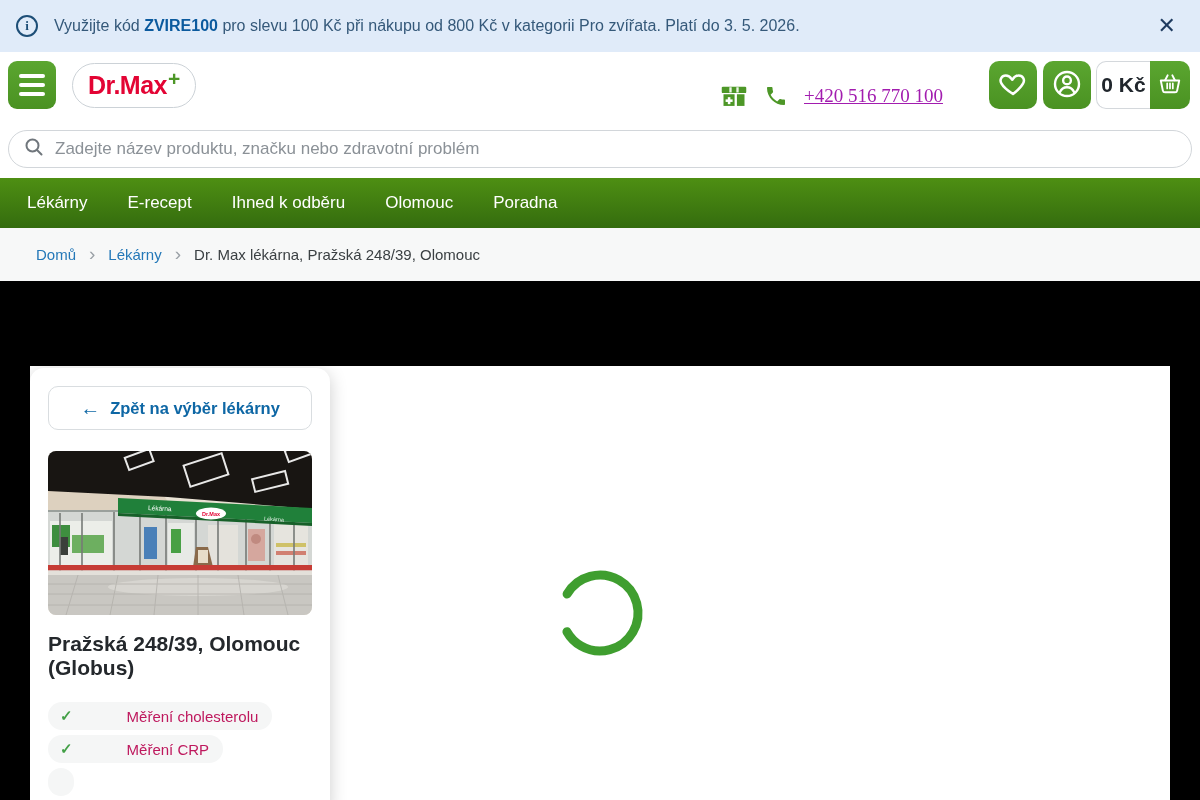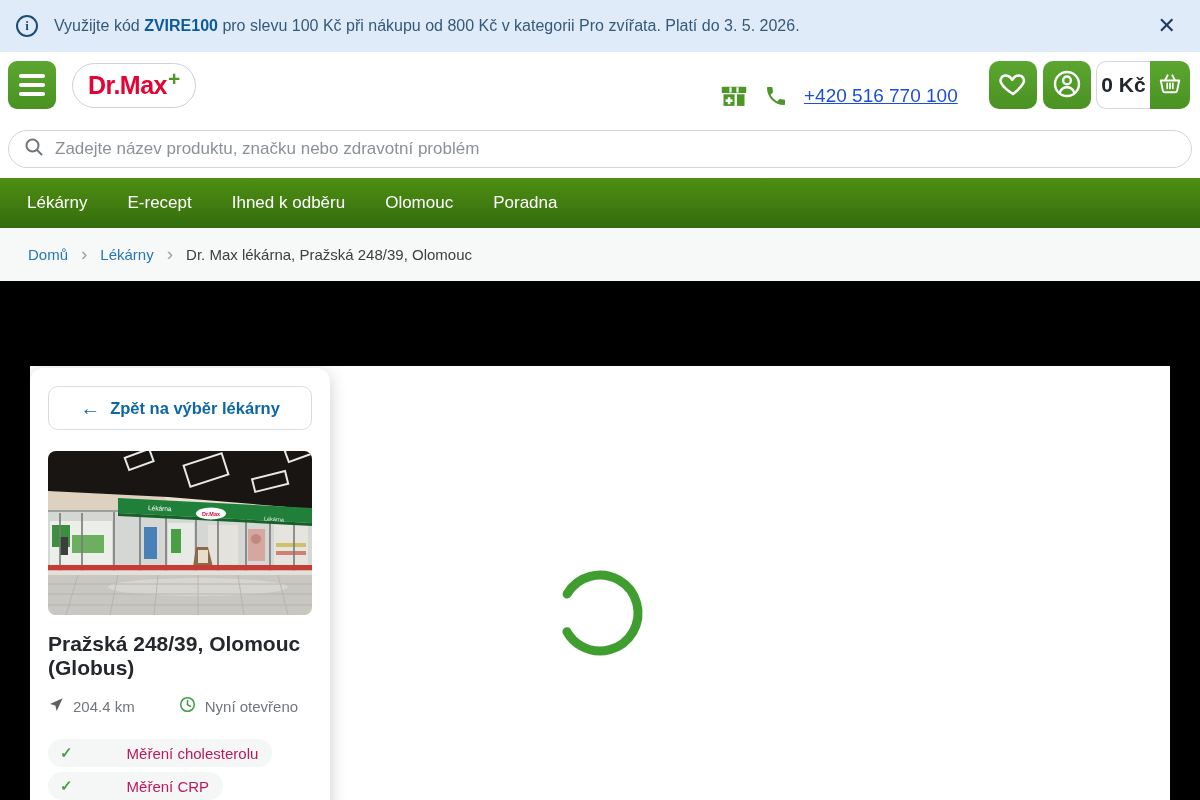--- a/index.html
+++ b/index.html
@@ -25,21 +25,21 @@
                display:flex; flex-direction:column; align-items:center; justify-content:center; gap:5px; }
   .hamburger span { display:block; width:26px; height:4px; background:#fff; border-radius:2px; }
   .logo { position:absolute; left:72px; top:11px; height:45px; padding:0 15px;
           border:1.5px solid #ccd2d7; border-radius:23px; background:#fff;
           display:flex; align-items:center; cursor:pointer; }
   .logo-text { color:#e30434; font-weight:bold; font-size:25px; letter-spacing:-0.5px; }
   .logo-plus { color:#4d9727; font-weight:bold; font-size:21px; margin-left:1px; transform:translateY(-7px); display:inline-block; }
 
   .contact { position:absolute; left:720px; top:20px; height:48px; display:flex; align-items:center; gap:16px; }
   .store-icon svg, .phone-icon svg { display:block; }
-  .phone-link { color:#1d4ed8; font-size:19px; text-decoration:underline; font-weight:500; cursor:pointer; }
+  .phone-link { color:#a21caf; font-size:19px; text-decoration:underline; font-weight:500; cursor:pointer;font-family:Liberation Serif, serif; }
 
   .sq-btn { position:absolute; top:9px; width:48px; height:48px; border:none; cursor:pointer; border-radius:10px;
             background:linear-gradient(180deg,#5ba630,#4a9222);
             display:flex; align-items:center; justify-content:center; }
   .heart-btn { left:989px; } .user-btn { left:1043px; }
   .cart { position:absolute; left:1096px; top:9px; width:94px; height:48px; display:flex; cursor:pointer; }
   .cart-total { width:54px; height:48px; background:#fff; border:1.5px solid #d4d8dc; border-right:none;
                 border-radius:10px 0 0 10px; display:flex; align-items:center; justify-content:center;
                 font-size:21px; font-weight:bold; color:#20262c; }
   .cart-btn { width:40px; height:48px; border:none; cursor:pointer; border-radius:0 10px 10px 0;
@@ -54,21 +54,21 @@
   .search input::placeholder { color:#8b9197; opacity:1; }
 
   
   .nav { position:absolute; top:178px; left:0; width:1200px; height:50px;
          background:linear-gradient(180deg,#4e8f13,#346c0e);
          display:flex; align-items:center; padding-left:27px; gap:40px; }
   .nav-item { color:#fff; font-size:17px; cursor:pointer; white-space:nowrap; }
 
   
   .breadcrumb { position:absolute; top:228px; left:0; width:1200px; height:53px; background:#f7f8f8;
-                display:flex; align-items:center; padding-left:28px; gap:13px; }
+                display:flex; align-items:center; padding-left:36px; gap:13px; }
   .bc-link { color:#2478b8; font-size:15px; cursor:pointer; }
   .bc-sep { color:#9aa0a6; font-size:19px; line-height:1; transform:translateY(-1px); }
   .bc-current { color:#3b4043; font-size:15px; }
 
   
   .stage { position:absolute; top:281px; left:0; width:1200px; height:519px; background:#000; }
   .map-panel { position:absolute; left:30px; top:85px; width:1140px; height:434px; background:#fff; }
   .spinner { position:absolute; left:552px; top:284px; width:96px; height:96px; }
   .spinner svg { animation:spin 1.2s linear infinite; transform-origin:50% 50%; display:block; }
   @keyframes spin { from{transform:rotate(0deg);} to{transform:rotate(360deg);} }
@@ -262,39 +262,20 @@
           <ellipse cx="150" cy="136" rx="90" ry="9" fill="#dddbd6" opacity="0.7"></ellipse>
           <g stroke="#b2b0ab" stroke-width="1" opacity="0.8">
             <path d="M0 133h264M0 143h264M0 154h264"></path>
             <path d="M30 124L18 164M70 124L62 164M110 124L106 164M150 124L150 164M190 124L196 164M230 124L240 164"></path>
           </g>
         </svg>
       </div>
 
       <div class="card-title">Pražská 248/39, Olomouc (Globus)</div>
 
-      <div class="meta-row">
-        <div class="meta-item">
-          <span>
-            <svg width="16" height="16" viewBox="0 0 24 24">
-              <path d="M22 2L3 10.5l8 2.1L13 21 22 2z" fill="#5b6065"></path>
-            </svg>
-          </span>
-          <span class="meta-text">204.4 km</span>
-        </div>
-        <div class="meta-item">
-          <span>
-            <svg width="17" height="17" viewBox="0 0 18 18">
-              <circle cx="9" cy="9" r="7.2" fill="none" stroke="#43a047" stroke-width="1.7"></circle>
-              <path d="M9 4.8v4.4l3 1.7" fill="none" stroke="#43a047" stroke-width="1.7" stroke-linecap="round"></path>
-            </svg>
-          </span>
-          <span class="meta-text">Nyní otevřeno</span>
-        </div>
-      </div>
 
       <div class="services">
         <div class="service-pill">
           <span class="service-check">✓</span>
           <span class="service-label">Měření cholesterolu</span>
         </div>
         <div class="service-pill">
           <span class="service-check">✓</span>
           <span class="service-label">Měření CRP</span>
         </div>

